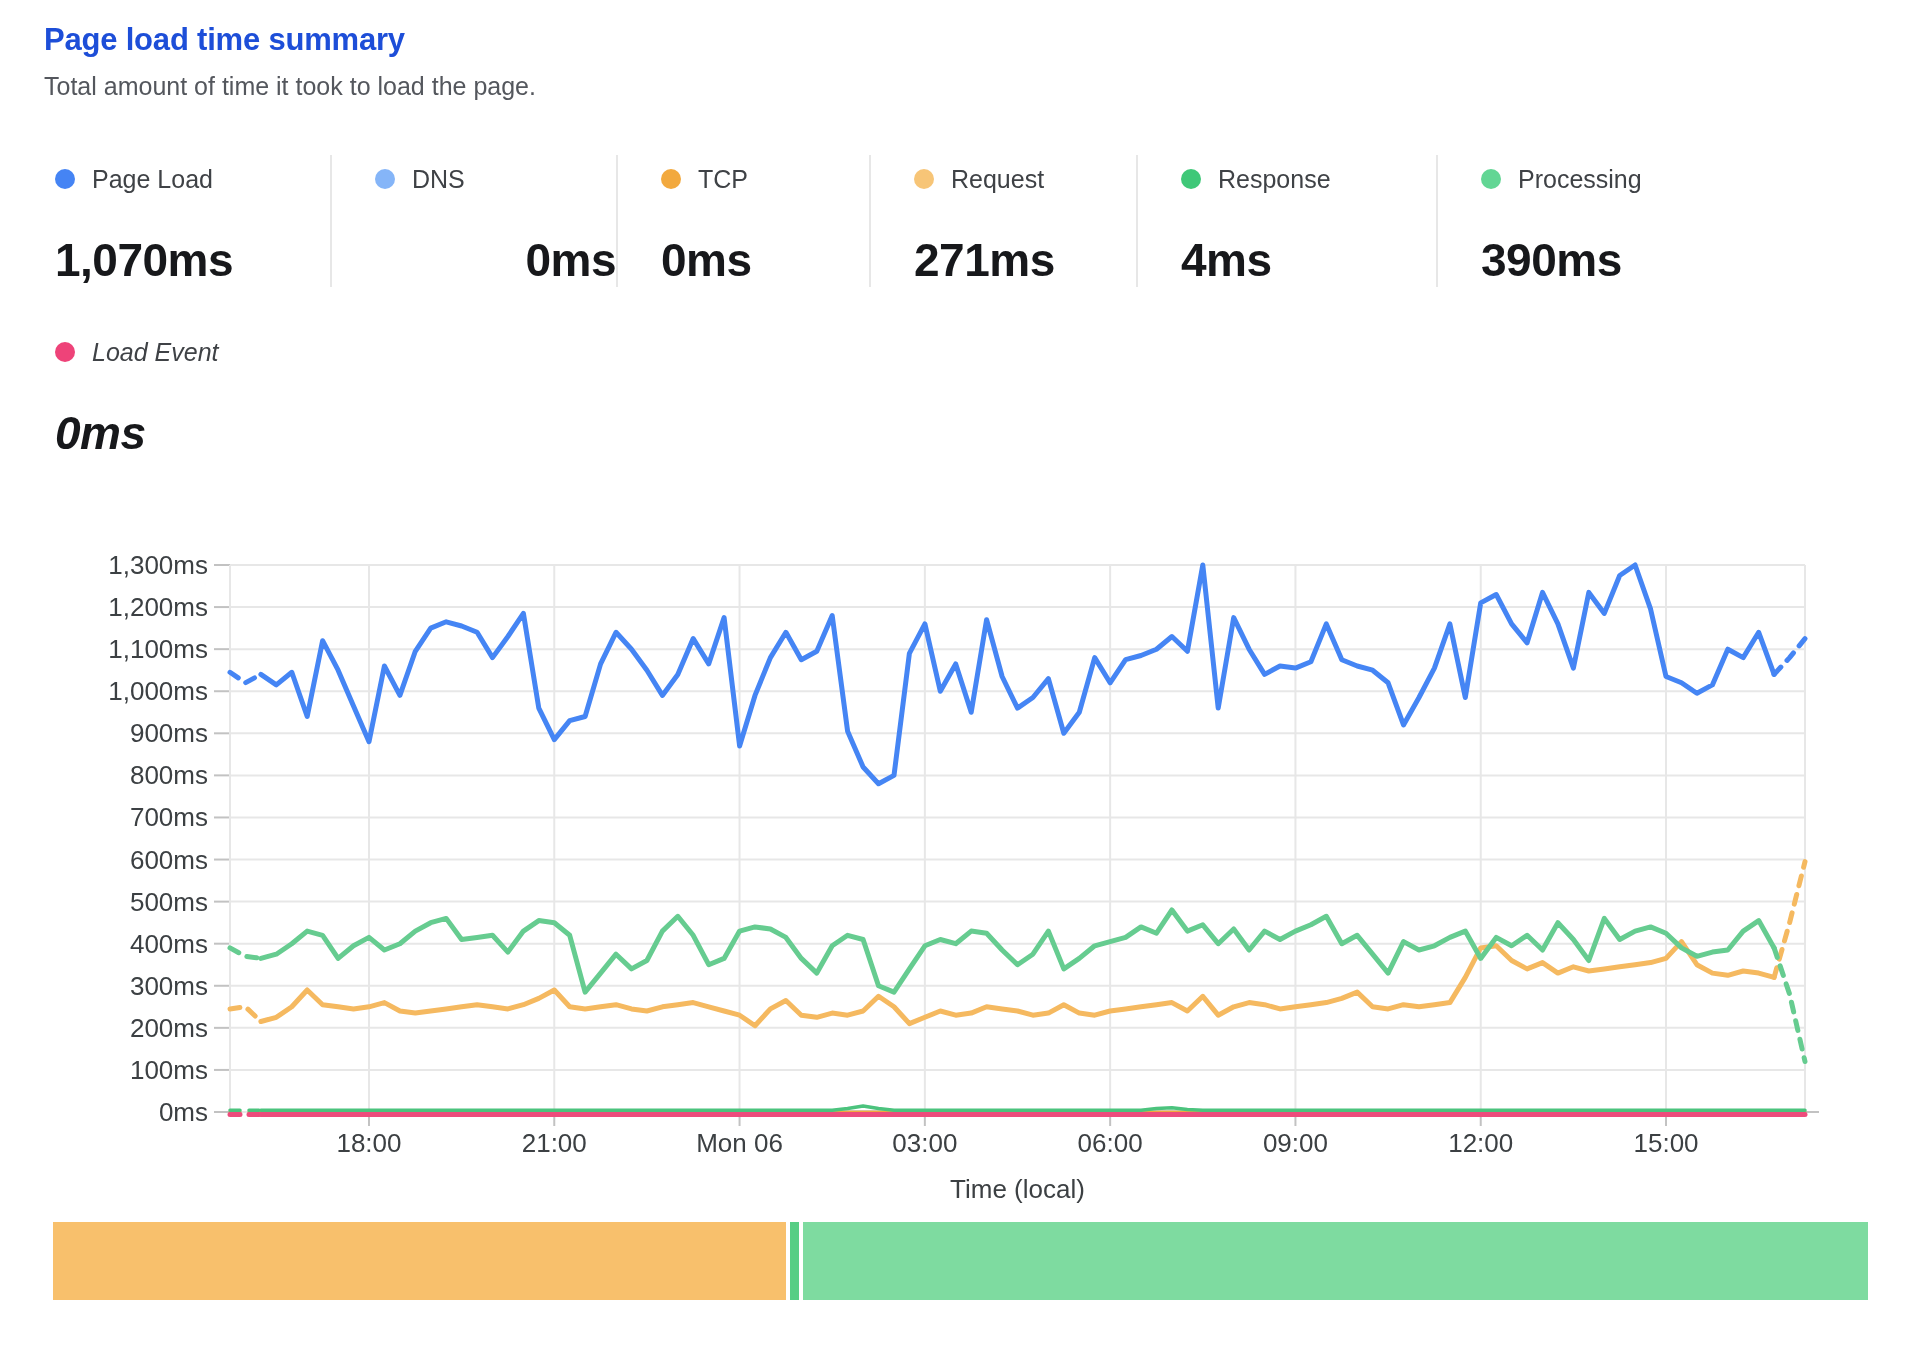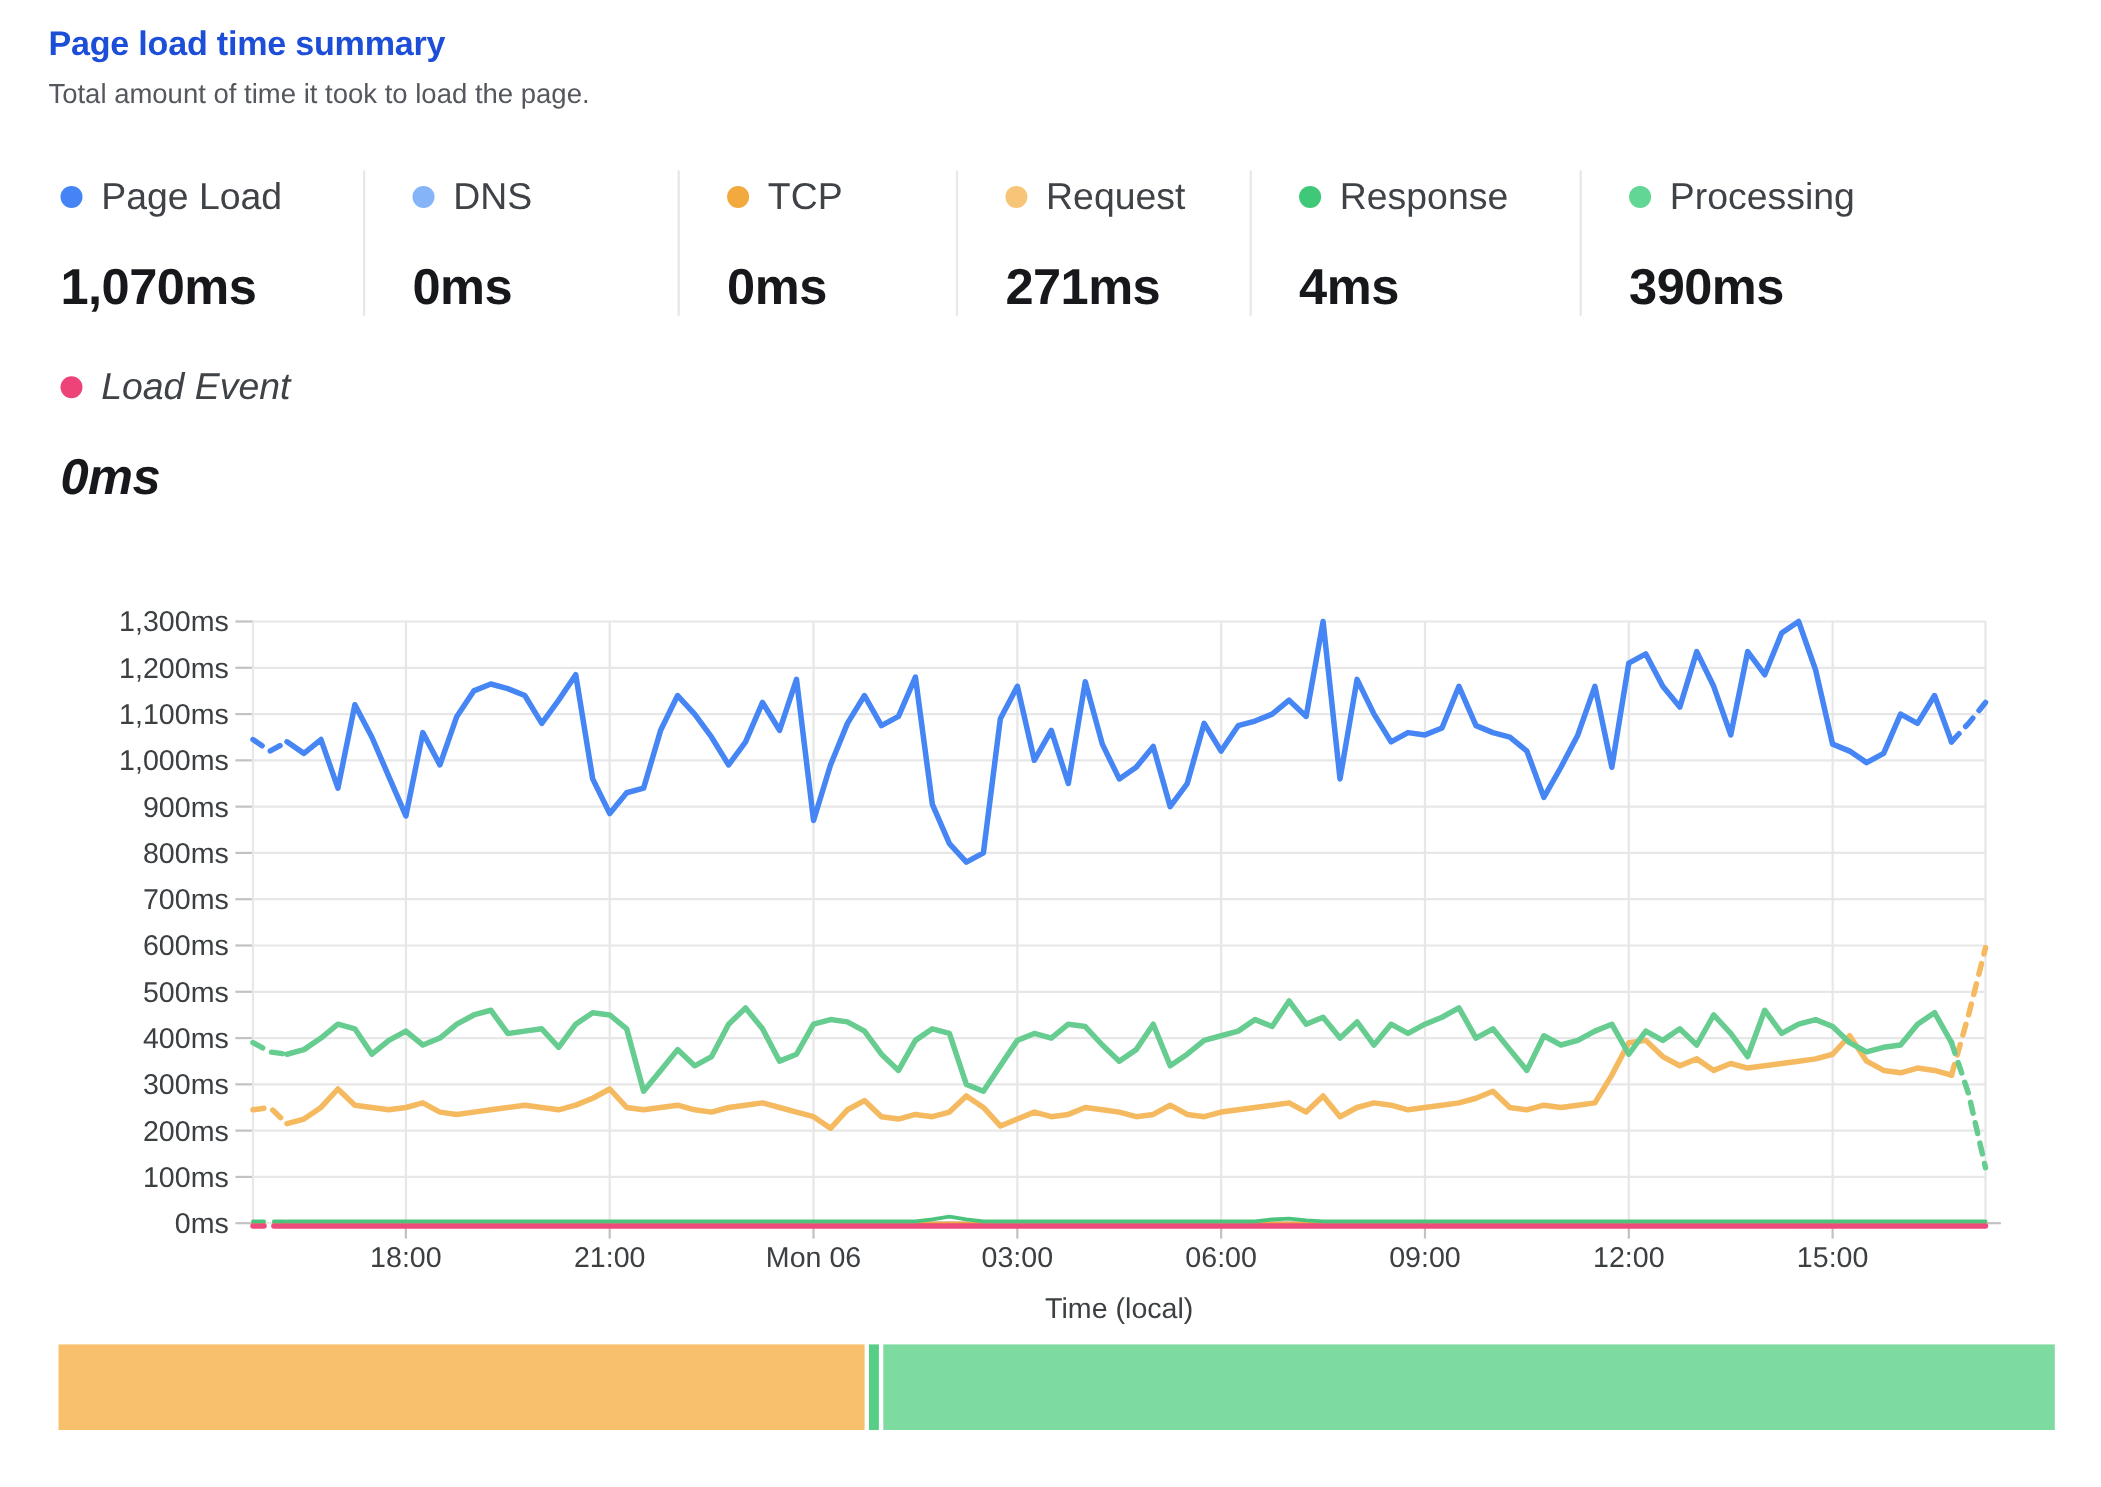--- a/index.html
+++ b/index.html
@@ -8,21 +8,21 @@
   .title{position:absolute;left:44px;top:22px;margin:0;font-size:31px;font-weight:700;color:#1d4ed8;letter-spacing:-0.2px;}
   .subtitle{position:absolute;left:44px;top:72px;margin:0;font-size:25px;font-weight:400;color:#54575d;}
   #legend-row1{position:absolute;left:44px;top:155px;display:flex;}
   #legend-row2{position:absolute;left:44px;top:328px;display:flex;font-style:italic;}
   .cell{box-sizing:border-box;padding-left:43px;min-height:130px;}
   #legend-row1 .cell:first-child{padding-left:11px;}
   #legend-row1 .cell + .cell{border-left:2px solid #e7e7e7;}
   #legend-row2 .cell{padding-left:11px;border:none;}
   .mhead{display:flex;align-items:center;gap:17px;height:48px;}
   .dot{width:20px;height:20px;border-radius:50%;flex:none;}
-  .mlabel{font-size:34px;color:#3f4246;white-space:nowrap;}
+  .mlabel{font-size:25px;color:#3f4246;white-space:nowrap;}
   .mvalue{font-size:46px;font-weight:700;color:#17181b;margin-top:30px;letter-spacing:-0.5px;}
   #chart-svg{position:absolute;left:0;top:520px;display:block;}
   text.tick{font-size:26px;fill:#3c4043;font-family:"Liberation Sans",sans-serif;}
   #status-bar{position:absolute;left:53px;top:1222px;width:1815px;height:78px;display:flex;gap:4px;overflow:hidden;}
   .seg{height:100%;flex:none;}
 </style>
 </head>
 <body>
 
 <div class="page">
@@ -30,21 +30,21 @@
   <p class="subtitle">Total amount of time it took to load the page.</p>
 
   <div id="legend-row1">
       <div class="cell" style="width: 286px;">
         <div class="mhead">
           <span class="dot" style="background: rgb(69, 132, 244);"></span>
           <span class="mlabel">Page Load</span>
         </div>
         <div class="mvalue">1,070ms</div>
       </div>
-      <div class="cell" style="width: 286px;">
+      <div class="cell" style="width: 286px; text-align: right;">
         <div class="mhead">
           <span class="dot" style="background: rgb(133, 181, 248);"></span>
           <span class="mlabel">DNS</span>
         </div>
         <div class="mvalue">0ms</div>
       </div>
       <div class="cell" style="width: 253px;">
         <div class="mhead">
           <span class="dot" style="background: rgb(242, 169, 62);"></span>
           <span class="mlabel">TCP</span>

